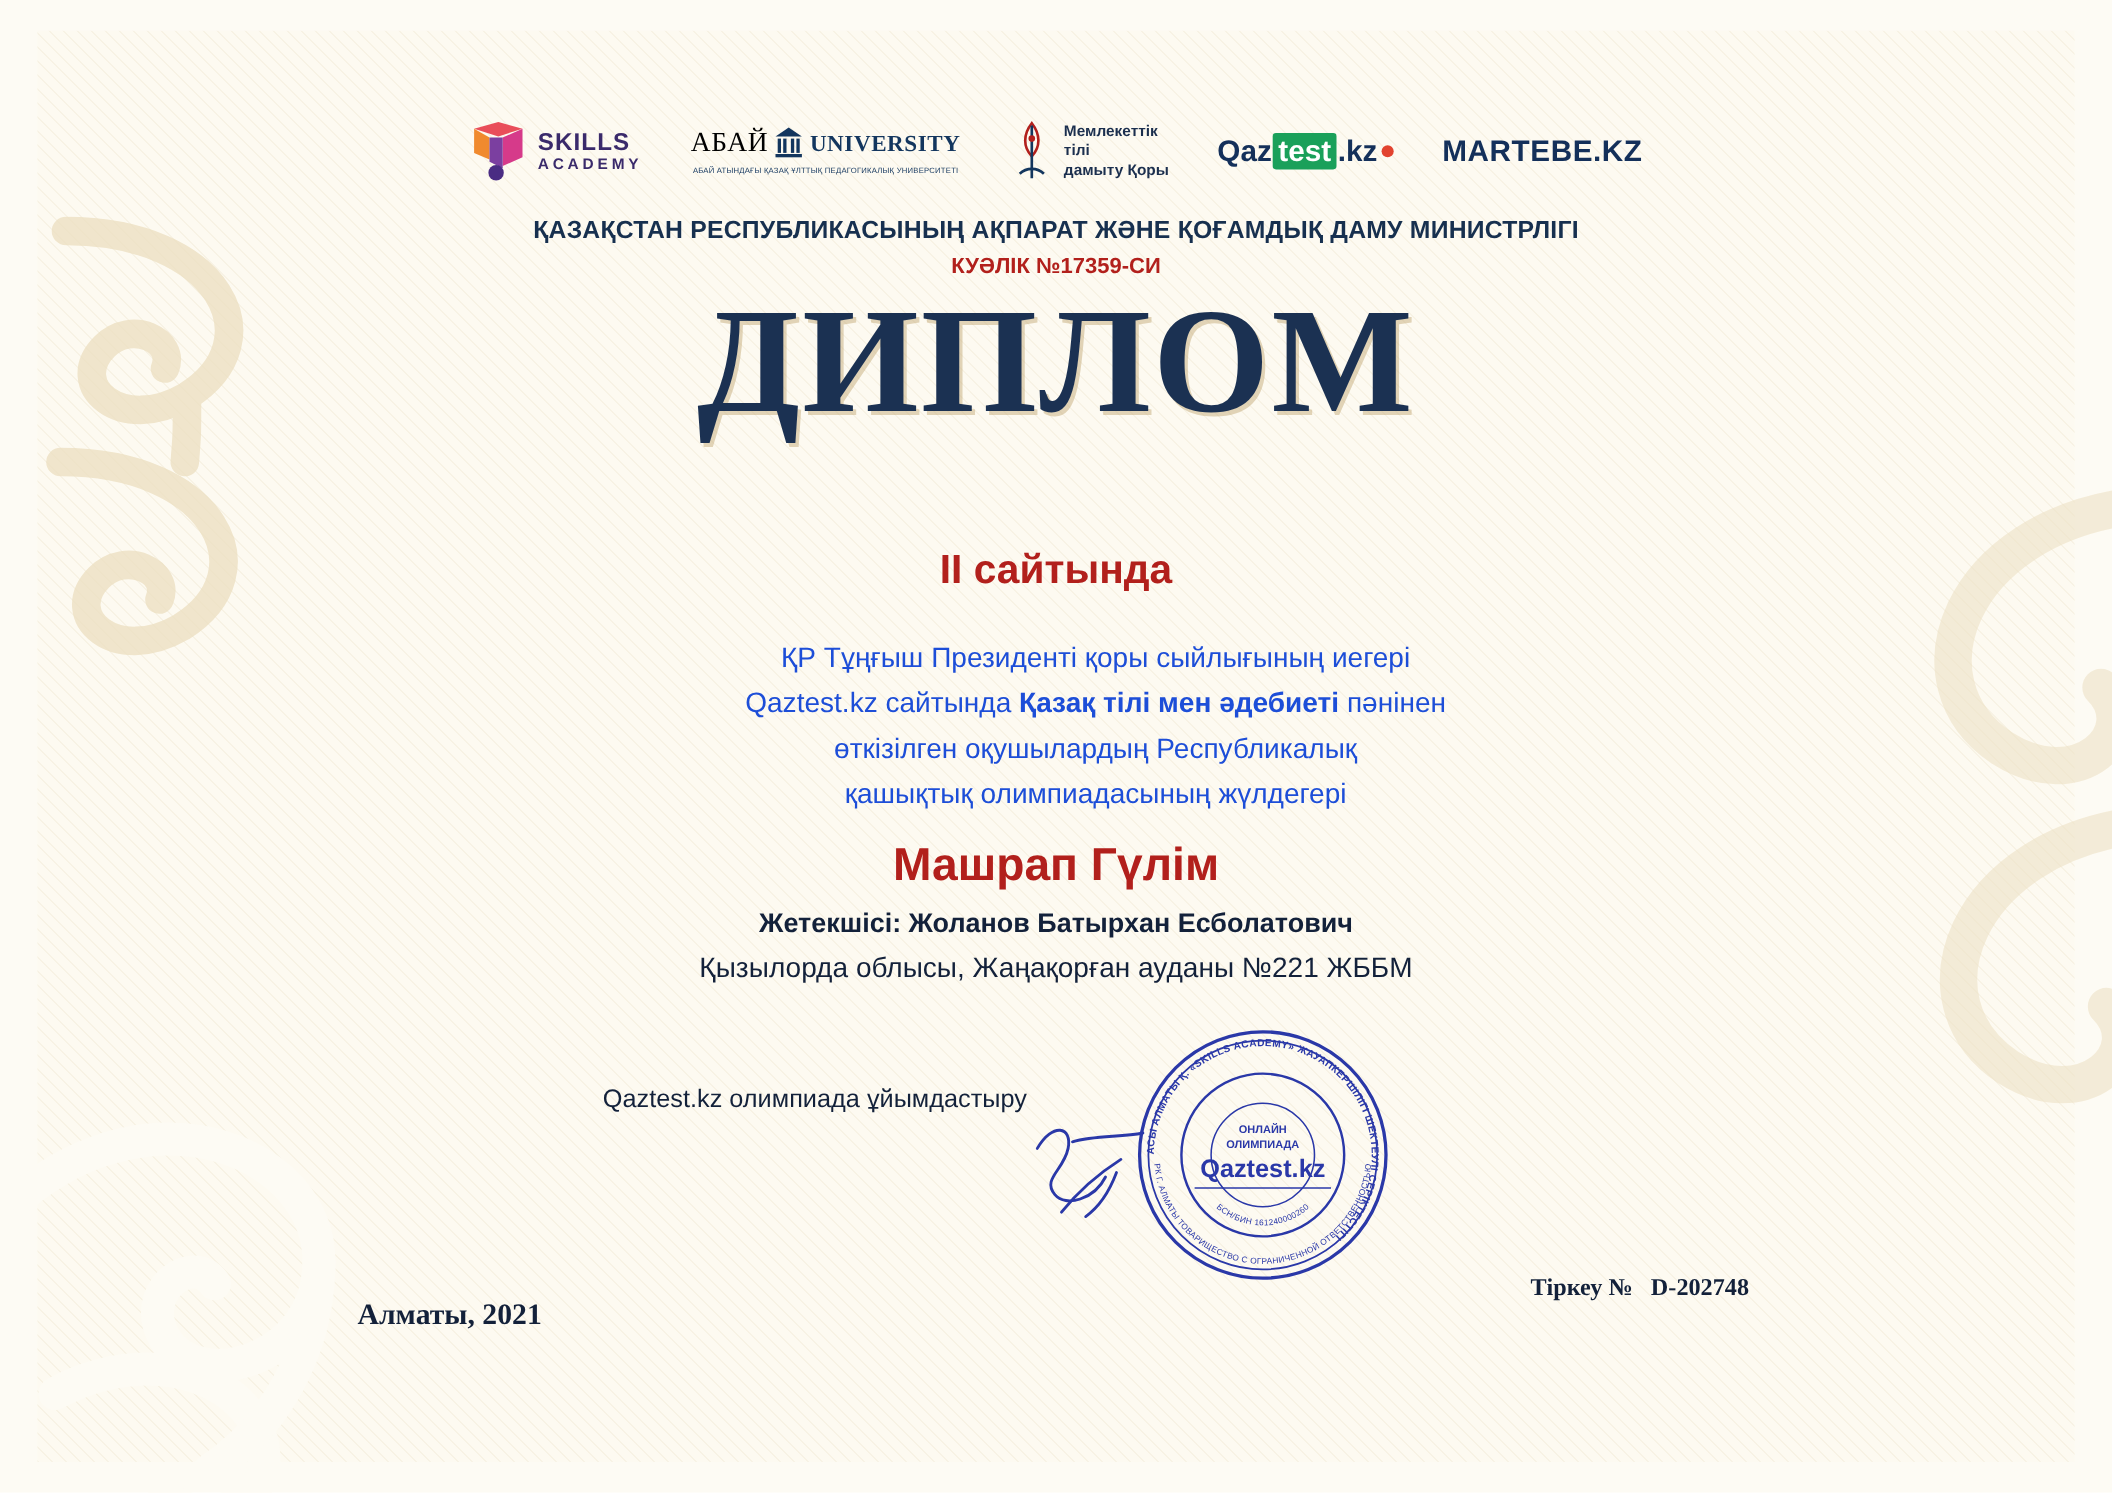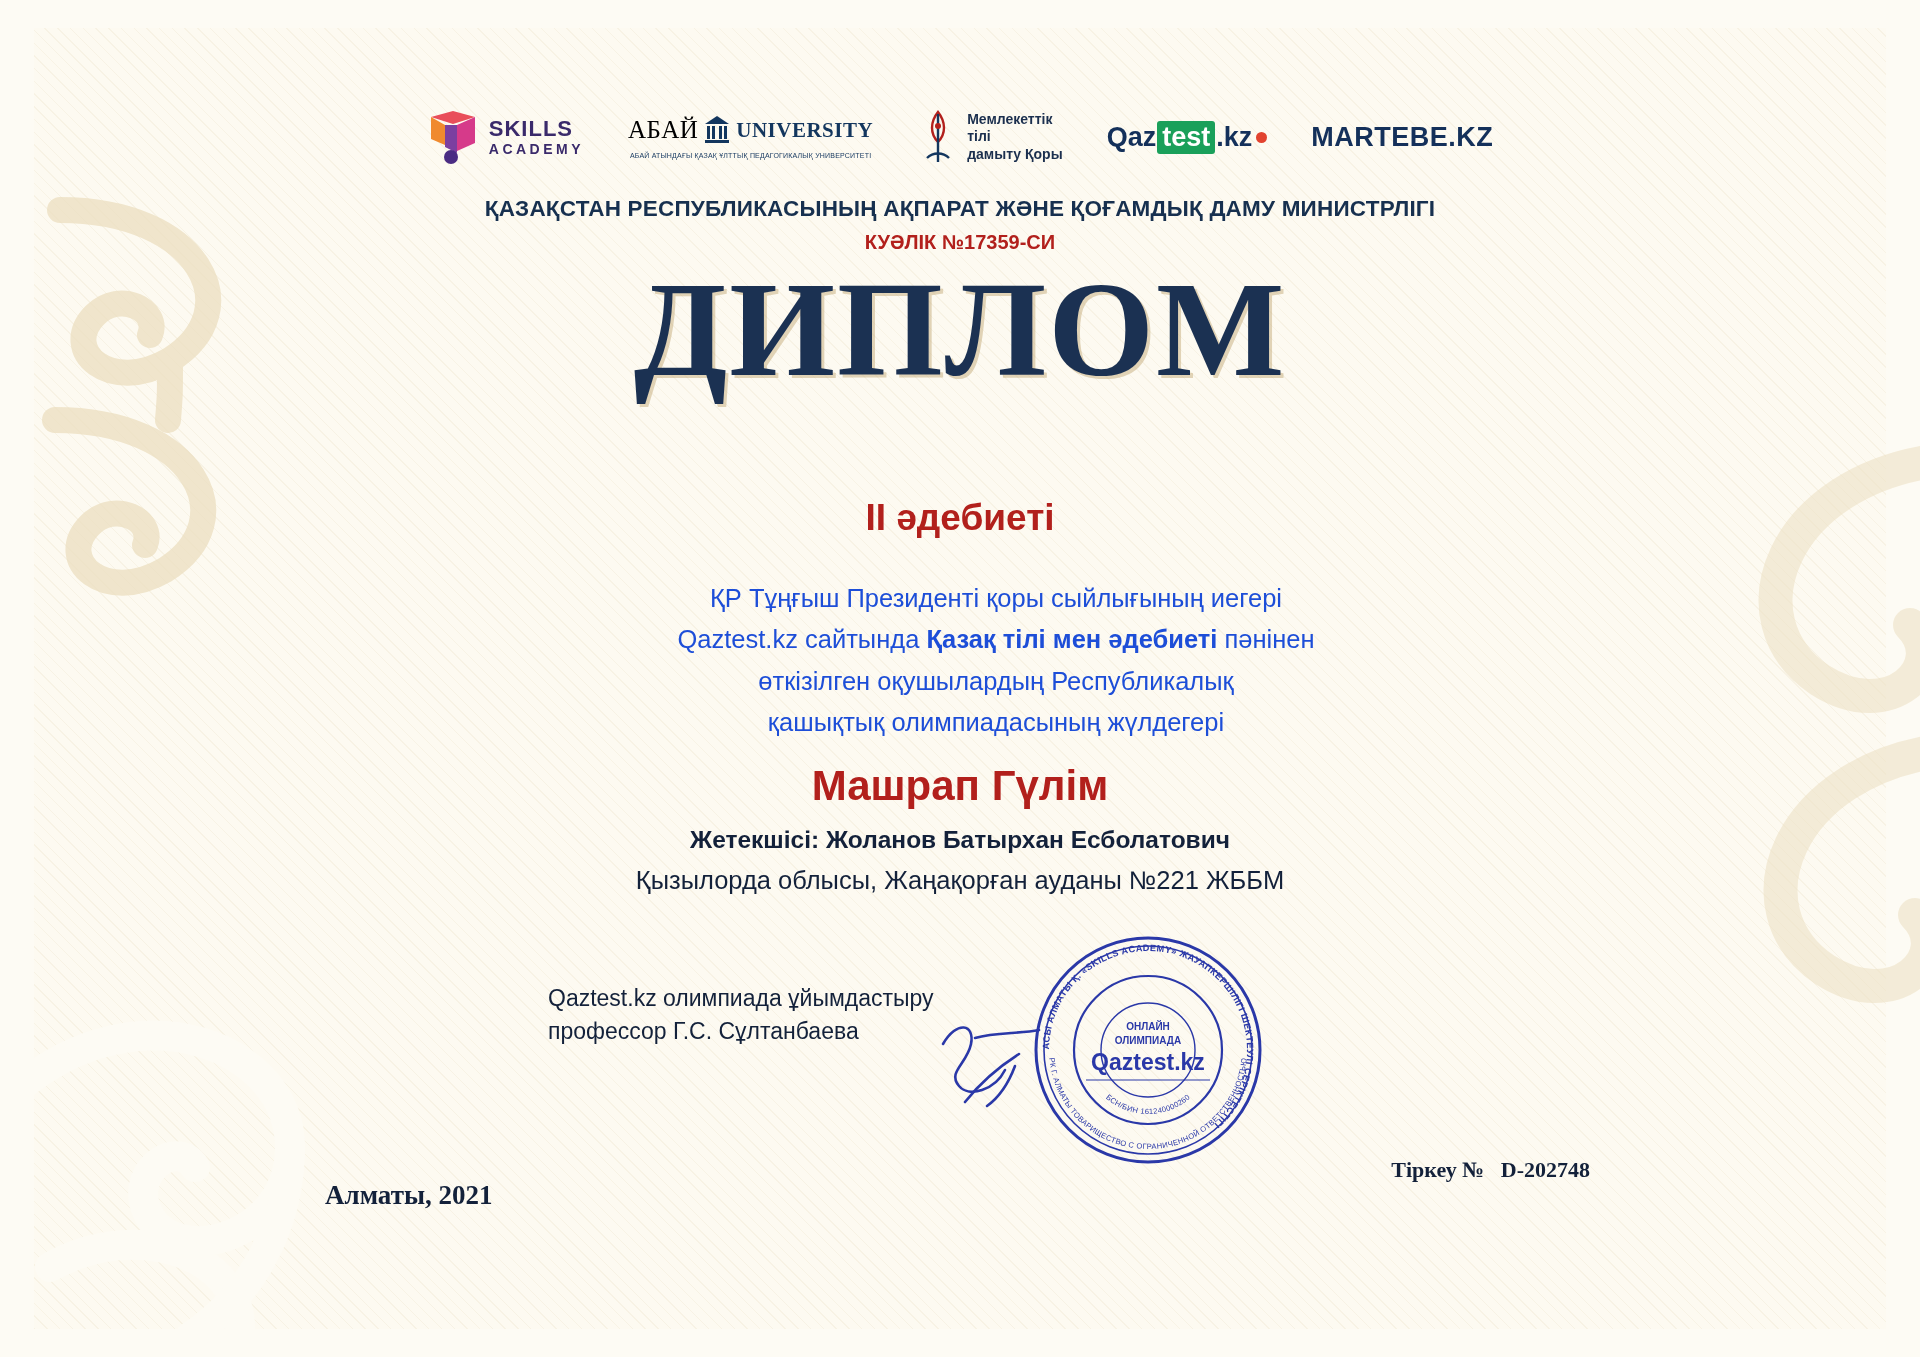--- a/index.html
+++ b/index.html
@@ -399,38 +399,37 @@
     <div class="logo logo-martebe">
       <span class="mt">MARTEBE.KZ</span>
     </div>
   </div>
 
   <div class="ministry">ҚАЗАҚСТАН РЕСПУБЛИКАСЫНЫҢ АҚПАРАТ ЖӘНЕ ҚОҒАМДЫҚ ДАМУ МИНИСТРЛІГІ</div>
   <div class="license">КУӘЛІК №17359-СИ</div>
 
   <div class="diploma-title">ДИПЛОМ</div>
 
-  <div class="degree">II әдебиеті</div>
+  <div class="degree">II сайтында</div>
 
   <div class="body-text">
     <div>ҚР Тұңғыш Президенті қоры сыйлығының иегері</div>
     <div>
       <span>Qaztest.kz сайтында </span><b>Қазақ тілі мен әдебиеті</b><span> пәнінен</span>
     </div>
     <div>өткізілген оқушылардың Республикалық</div>
     <div>қашықтық олимпиадасының жүлдегері</div>
   </div>
 
   <div class="winner">Машрап Гүлім</div>
   <div class="mentor">Жетекшісі: Жоланов Батырхан Есболатович</div>
   <div class="school">Қызылорда облысы, Жаңақорған ауданы №221 ЖББМ</div>
 
   <div class="signature-block">
     <div>Qaztest.kz олимпиада ұйымдастыру</div>
-    <div>профессор Г.С. Сұлтанбаева</div>
   </div>
 
   <svg class="signature-mark" viewBox="0 0 120 110">
     <g fill="none" stroke="#2a38a8" stroke-width="2.6" stroke-linecap="round">
       <path d="M8,34 C22,10 40,14 36,34 C32,54 12,62 24,76 C34,88 60,80 70,60"></path>
       <path d="M40,28 C60,22 84,24 104,20"></path>
       <path d="M30,92 C46,72 62,58 84,44"></path>
       <path d="M52,96 C66,86 74,72 80,56"></path>
     </g>
   </svg>

